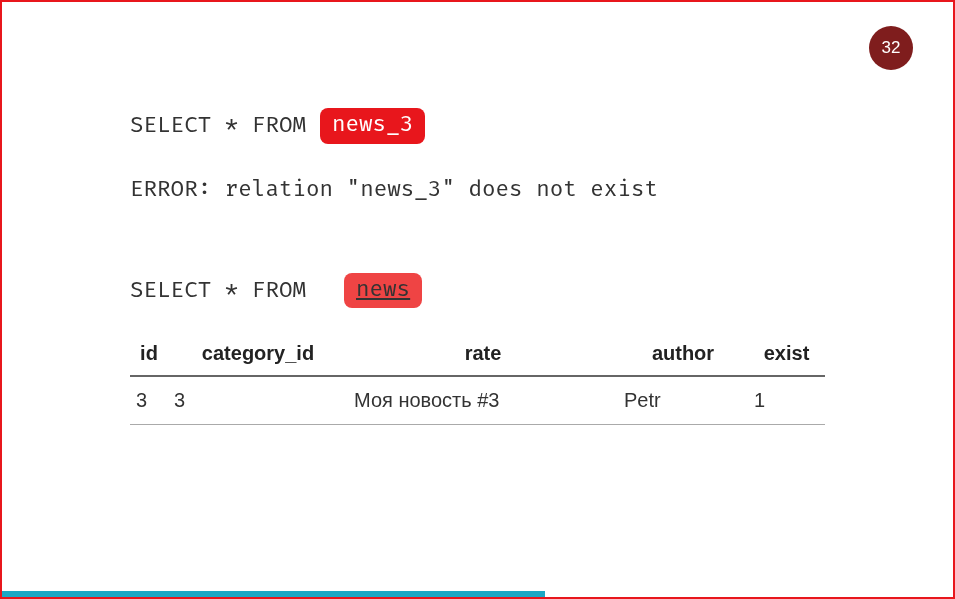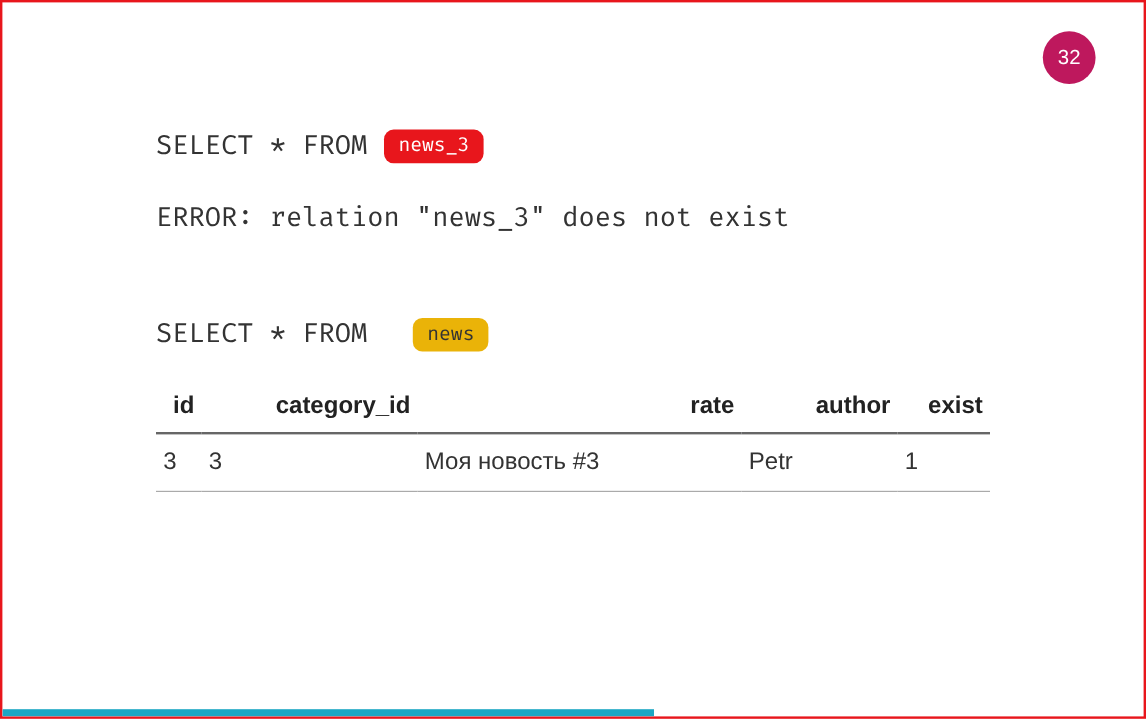--- a/index.html
+++ b/index.html
@@ -15,21 +15,21 @@
       font-family: -apple-system, BlinkMacSystemFont, "Segoe UI", Helvetica, Arial, sans-serif;
       position: relative;
     }
     .badge {
       position: absolute;
       top: 24px;
       right: 40px;
       width: 44px;
       height: 44px;
       border-radius: 50%;
-      background: #be185d;
+      background: #7f1d1d;
       color: #fff;
       display: flex;
       align-items: center;
       justify-content: center;
       font-size: 17px;
       font-weight: 400;
     }
     .content {
       padding: 106px 128px 0 128px;
     }
@@ -49,42 +49,43 @@
       margin-bottom: 70px;
     }
     .code-line.second {
       margin-bottom: 26px;
     }
     .pill {
       display: inline-block;
       padding: 3px 12px 4px 12px;
       border-radius: 8px;
       font-family: "Fira Code", "Courier New", monospace;
-      font-size: 16px;
+      font-size: 22px;
       line-height: 1.3;
     }
     .pill-red {
       background: #e8161c;
       color: #fff;
     }
     .pill-yellow {
-      background: #eab308;
+      background: #ef4444;
       color: #333;
+      text-decoration: underline;
     }
     .gap-small {
       display: inline-block;
       width: 10px;
     }
     table {
       width: 100%;
       border-collapse: collapse;
       font-size: 20px;
     }
     thead th {
-      text-align: right;
+      text-align: center;
       font-weight: 700;
       color: #222;
       padding: 8px 6px 10px 6px;
       border-bottom: 2px solid #666;
     }
     tbody td {
       padding: 12px 6px;
       border-bottom: 1px solid #aaa;
       color: #333;
     }

